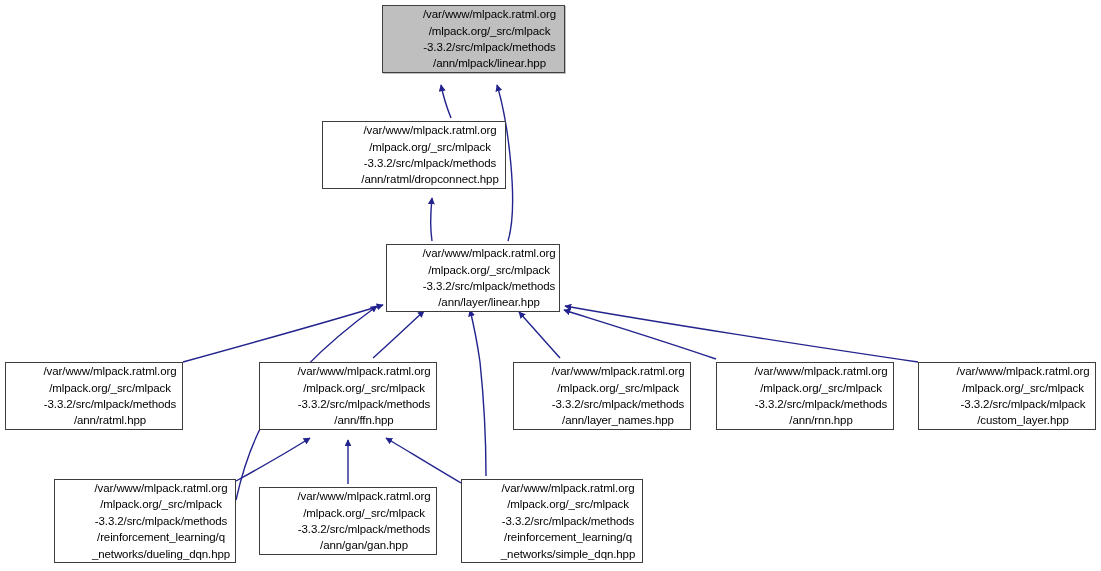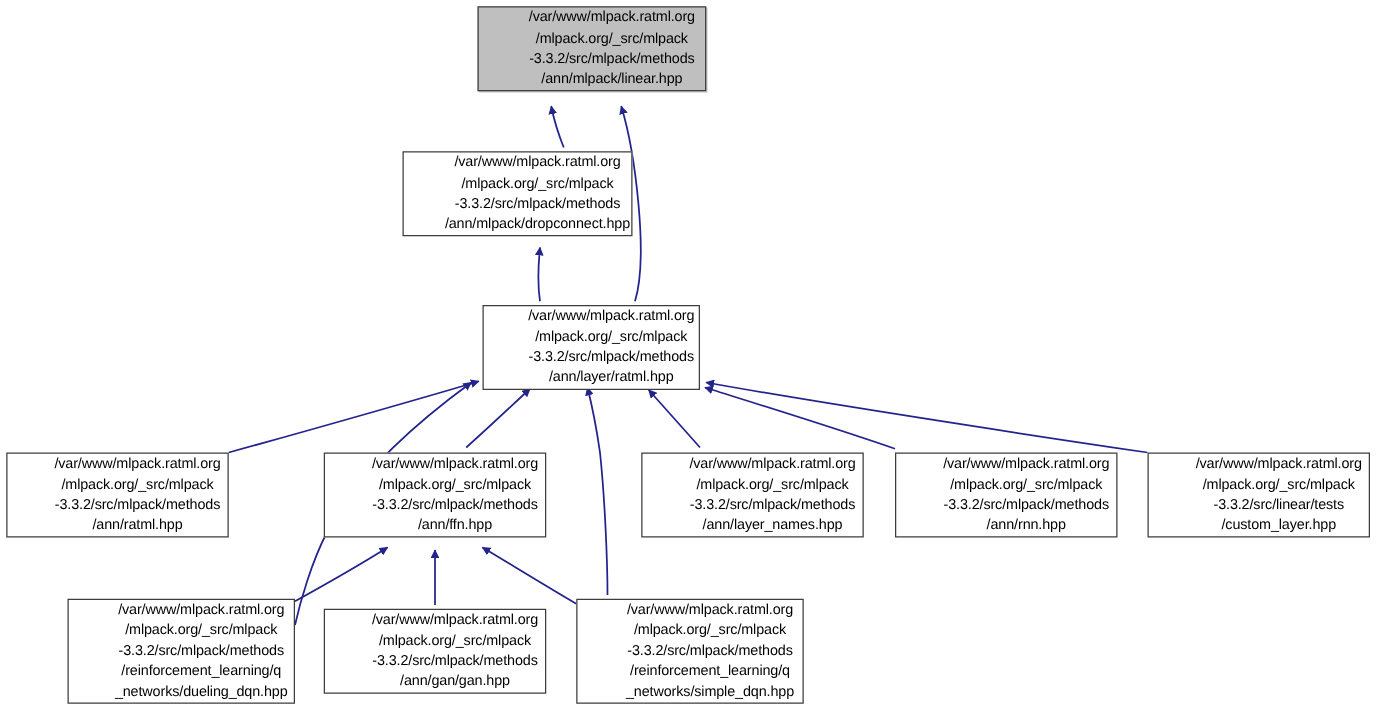--- a/index.html
+++ b/index.html
@@ -72,25 +72,25 @@
         <path d="M 716,359 C 661,340 589,318 564,310" fill="none" stroke="#23238e" stroke-width="1.4" marker-end="url(#arrowhead)"></path>
         <path d="M 918,362 C 822,348 648,321 565,306" fill="none" stroke="#23238e" stroke-width="1.4" marker-end="url(#arrowhead)"></path>
         <path d="M 236,481 C 265,465 294,448 310,438" fill="none" stroke="#23238e" stroke-width="1.4" marker-end="url(#arrowhead)"></path>
         <path d="M 348,484 C 348,468 348,450 348,440" fill="none" stroke="#23238e" stroke-width="1.4" marker-end="url(#arrowhead)"></path>
         <path d="M 461,483 C 432,466 403,448 386,438" fill="none" stroke="#23238e" stroke-width="1.4" marker-end="url(#arrowhead)"></path>
       </g>
   </svg>
 
   <div id="nodes">
       <div class="node root" style="left: 382px; top: 5px; width: 183px; height: 68px;"><span class="ln">/var/www/mlpack.ratml.org</span><span class="ln">/mlpack.org/_src/mlpack</span><span class="ln">-3.3.2/src/mlpack/methods</span><span class="ln">/ann/mlpack/linear.hpp</span></div>
-      <div class="node" style="left: 322px; top: 121px; width: 184px; height: 68px;"><span class="ln">/var/www/mlpack.ratml.org</span><span class="ln">/mlpack.org/_src/mlpack</span><span class="ln">-3.3.2/src/mlpack/methods</span><span class="ln">/ann/mlpack/dropconnect.hpp</span></div>
-      <div class="node" style="left: 386px; top: 244px; width: 174px; height: 68px;"><span class="ln">/var/www/mlpack.ratml.org</span><span class="ln">/mlpack.org/_src/mlpack</span><span class="ln">-3.3.2/src/mlpack/methods</span><span class="ln">/ann/layer/ratml.hpp</span></div>
+      <div class="node" style="left: 322px; top: 121px; width: 184px; height: 68px;"><span class="ln">/var/www/mlpack.ratml.org</span><span class="ln">/mlpack.org/_src/mlpack</span><span class="ln">-3.3.2/src/mlpack/methods</span><span class="ln">/ann/ratml/dropconnect.hpp</span></div>
+      <div class="node" style="left: 386px; top: 244px; width: 174px; height: 68px;"><span class="ln">/var/www/mlpack.ratml.org</span><span class="ln">/mlpack.org/_src/mlpack</span><span class="ln">-3.3.2/src/mlpack/methods</span><span class="ln">/ann/layer/linear.hpp</span></div>
       <div class="node" style="left: 5px; top: 362px; width: 178px; height: 68px;"><span class="ln">/var/www/mlpack.ratml.org</span><span class="ln">/mlpack.org/_src/mlpack</span><span class="ln">-3.3.2/src/mlpack/methods</span><span class="ln">/ann/ratml.hpp</span></div>
       <div class="node" style="left: 259px; top: 362px; width: 178px; height: 68px;"><span class="ln">/var/www/mlpack.ratml.org</span><span class="ln">/mlpack.org/_src/mlpack</span><span class="ln">-3.3.2/src/mlpack/methods</span><span class="ln">/ann/ffn.hpp</span></div>
       <div class="node" style="left: 513px; top: 362px; width: 178px; height: 68px;"><span class="ln">/var/www/mlpack.ratml.org</span><span class="ln">/mlpack.org/_src/mlpack</span><span class="ln">-3.3.2/src/mlpack/methods</span><span class="ln">/ann/layer_names.hpp</span></div>
       <div class="node" style="left: 716px; top: 362px; width: 178px; height: 68px;"><span class="ln">/var/www/mlpack.ratml.org</span><span class="ln">/mlpack.org/_src/mlpack</span><span class="ln">-3.3.2/src/mlpack/methods</span><span class="ln">/ann/rnn.hpp</span></div>
-      <div class="node" style="left: 918px; top: 362px; width: 178px; height: 68px;"><span class="ln">/var/www/mlpack.ratml.org</span><span class="ln">/mlpack.org/_src/mlpack</span><span class="ln">-3.3.2/src/linear/tests</span><span class="ln">/custom_layer.hpp</span></div>
+      <div class="node" style="left: 918px; top: 362px; width: 178px; height: 68px;"><span class="ln">/var/www/mlpack.ratml.org</span><span class="ln">/mlpack.org/_src/mlpack</span><span class="ln">-3.3.2/src/mlpack/mlpack</span><span class="ln">/custom_layer.hpp</span></div>
       <div class="node" style="left: 54px; top: 479px; width: 182px; height: 84px;"><span class="ln">/var/www/mlpack.ratml.org</span><span class="ln">/mlpack.org/_src/mlpack</span><span class="ln">-3.3.2/src/mlpack/methods</span><span class="ln">/reinforcement_learning/q</span><span class="ln">_networks/dueling_dqn.hpp</span></div>
       <div class="node" style="left: 259px; top: 487px; width: 178px; height: 68px;"><span class="ln">/var/www/mlpack.ratml.org</span><span class="ln">/mlpack.org/_src/mlpack</span><span class="ln">-3.3.2/src/mlpack/methods</span><span class="ln">/ann/gan/gan.hpp</span></div>
       <div class="node" style="left: 461px; top: 479px; width: 182px; height: 84px;"><span class="ln">/var/www/mlpack.ratml.org</span><span class="ln">/mlpack.org/_src/mlpack</span><span class="ln">-3.3.2/src/mlpack/methods</span><span class="ln">/reinforcement_learning/q</span><span class="ln">_networks/simple_dqn.hpp</span></div>
     </div>
 
 </div>
 
 </body></html>

